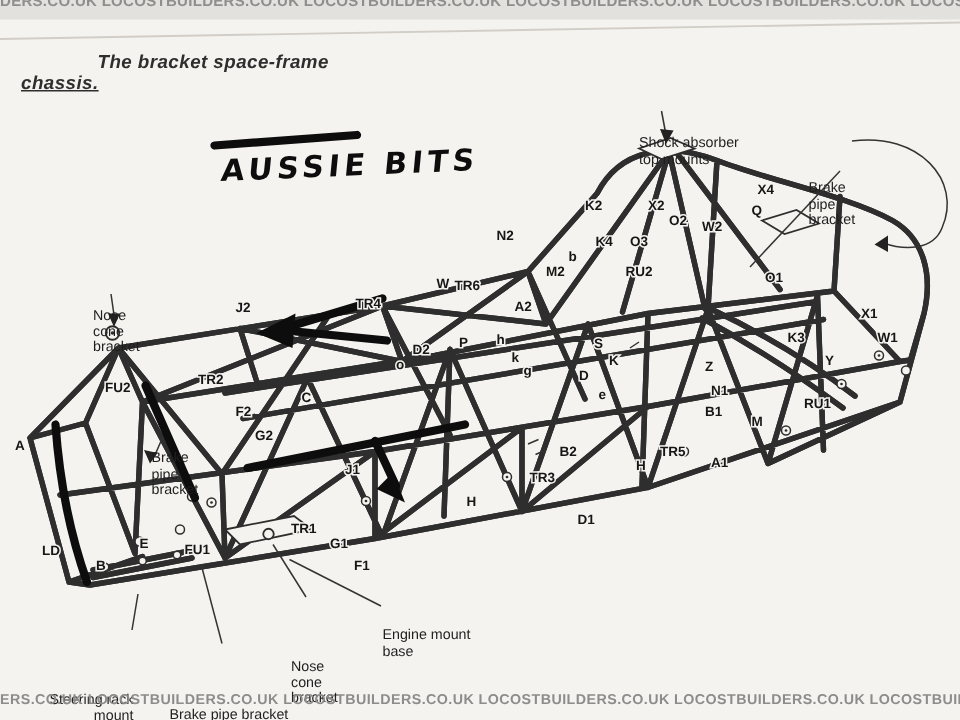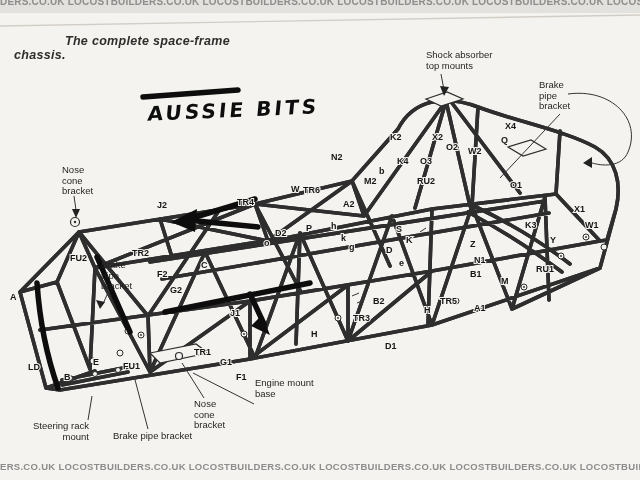--- a/index.html
+++ b/index.html
@@ -9,44 +9,44 @@
   .wm{position:absolute;left:0;width:100%;overflow:hidden;white-space:nowrap;
       font-weight:bold;color:#8e8e8e;}
   .wm-top{top:0;height:13px;background:#e3e1dd;font-size:10px;}
   .wm-top span{display:block;margin-top:-4px;letter-spacing:0.2px;}
   .wm-bottom{top:458px;height:16px;font-size:9.5px;color:#8c8c8c;}
   .wm-bottom span{display:block;margin-top:3px;letter-spacing:0.3px;}
   
   .title{position:absolute;left:0;top:34px;font-style:italic;font-weight:600;
          font-size:12.5px;color:#2e2e2e;letter-spacing:0.3px;}
   .title .t1{margin-left:65px;}
-  .title .t2{margin-left:14px;}
+  .title .t2{margin-left:14px;text-decoration:underline;}
   
   .aussie{position:absolute;left:148px;top:98px;font-family:"DejaVu Sans",sans-serif;
           font-weight:900;font-size:20px;color:#0d0d0d;letter-spacing:3px;
           transform:skewX(-8deg) rotate(-2.5deg);}
   
   .callout{position:absolute;font-size:9.5px;line-height:10.5px;color:#1f1f1f;
-           white-space:pre-line;}
+           white-space:pre-line;margin-top:41px;}
   .callout.center{text-align:right;}
   svg{position:absolute;left:0;top:0;}
   .tlabel{font-family:"Liberation Sans",sans-serif;font-size:9px;font-weight:bold;
           fill:#161616;paint-order:stroke;stroke:#f5f3ef;stroke-width:2px;}
 </style>
 </head>
 <body>
 
 <div class="page">
 
   <div class="wm wm-top">
     <span>DERS.CO.UK  LOCOSTBUILDERS.CO.UK  LOCOSTBUILDERS.CO.UK  LOCOSTBUILDERS.CO.UK  LOCOSTBUILDERS.CO.UK  LOCOSTBUILDERS.CO.UK  LOCOST</span>
   </div>
 
   <div class="title">
-    <div class="t1">The complete space-frame</div>
+    <div class="t1">The bracket space-frame</div>
     <div class="t2">chassis.</div>
   </div>
 
   <svg width="640" height="480" viewBox="0 0 640 480">
 
     <path d="M0,26 L640,15" stroke="#d2cdc6" stroke-width="1.3" fill="none"></path>
 
     <g>
       <path id="frame" fill="none" stroke="#2e2e2e" stroke-width="3.6" stroke-linecap="round" d="
         M20,292 L57,282 M20,292 L46,388 M46,388 L95,371 M57,282 L90,369 M57,282 L79,232

